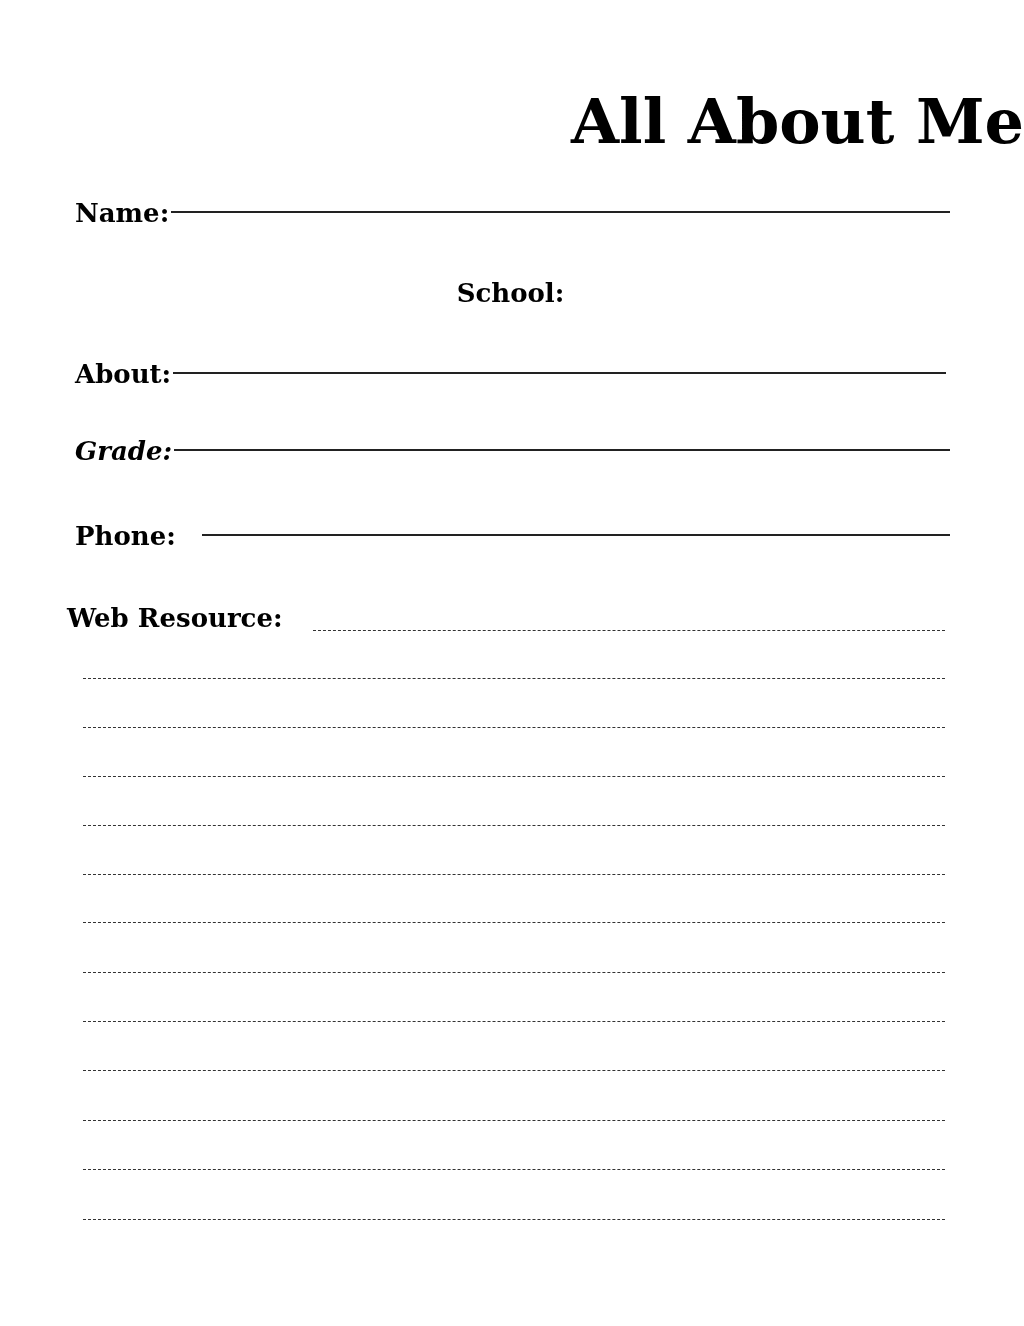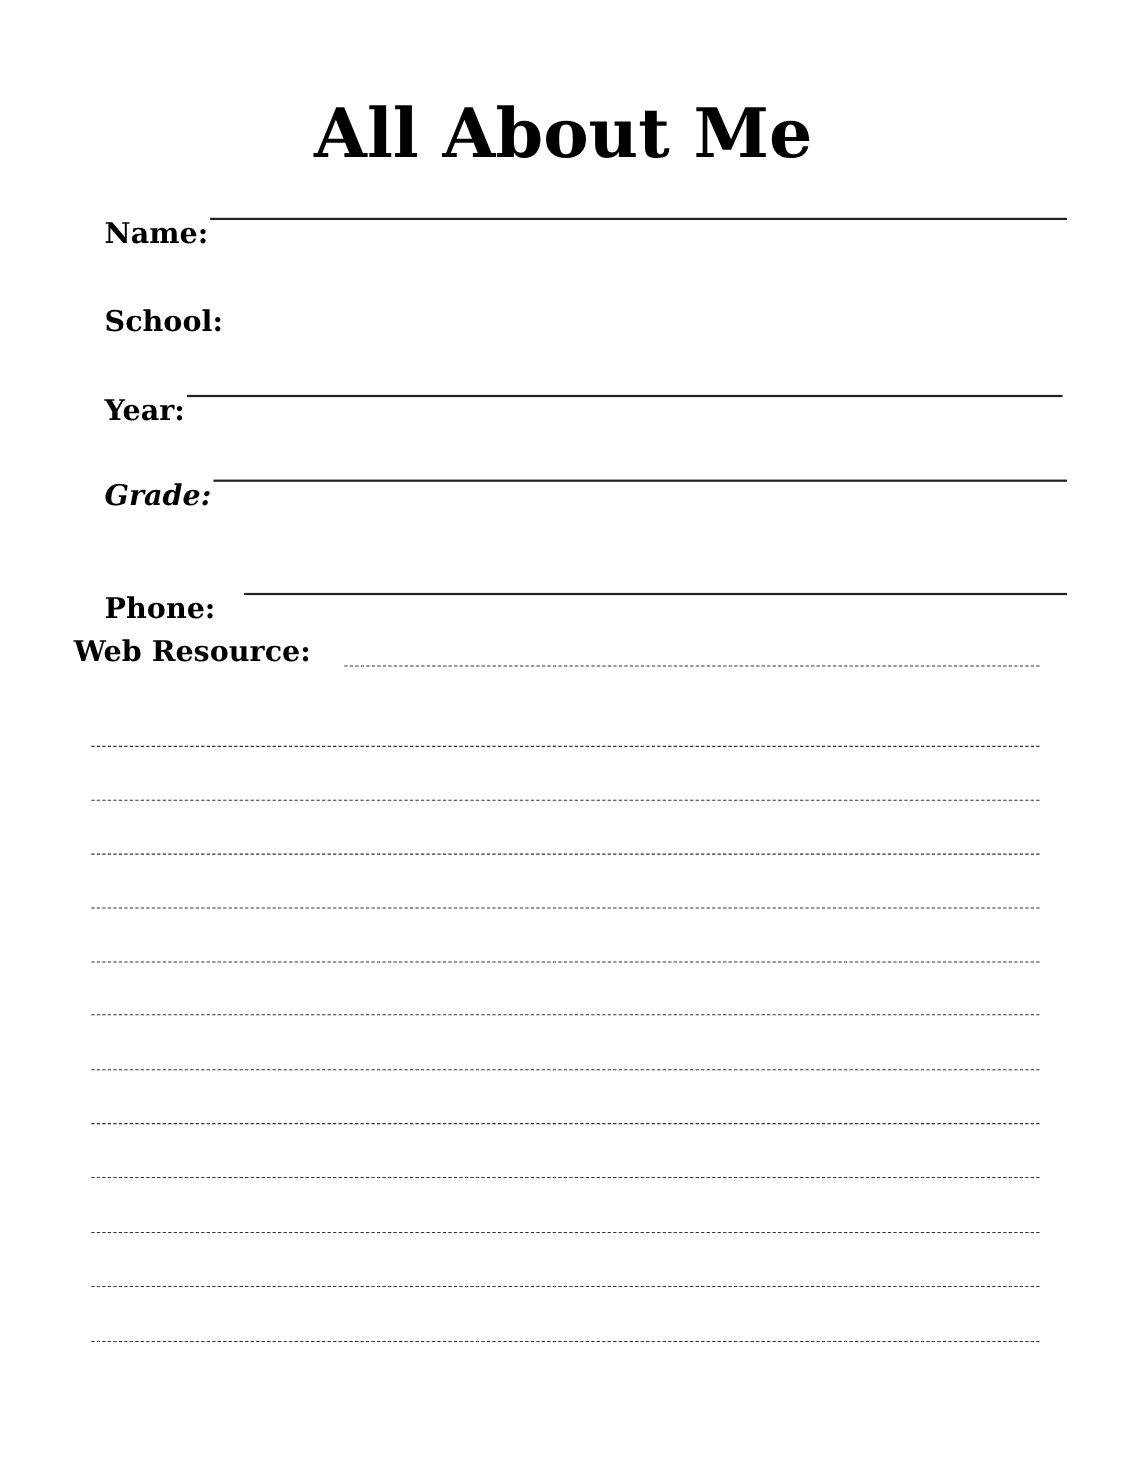--- a/index.html
+++ b/index.html
@@ -1,49 +1,49 @@
 <!DOCTYPE html>
 <html><head>
 <meta charset="utf-8">
 <style>
   html, body { margin: 0; padding: 0; background: #ffffff; }
   body { width: 1024px; height: 1326px; position: relative; overflow: hidden;
          font-family: "DejaVu Serif", "Liberation Serif", serif; color: #000; }
-  .title { position: absolute; left: 0; width: 1024px; top: 82px; text-align: center;
+  .title { position: absolute; left: 0; width: 1024px; top: 82px; text-align: right;
            font-size: 62px; font-weight: bold; letter-spacing: 0px; line-height: 80px; }
-  .field { position: absolute; left: 75px; display: flex; align-items: flex-start; margin-left: 20px; }
+  .field { position: absolute; left: 75px; display: flex; align-items: center; }
   .field .label { font-size: 26px; font-weight: bold; line-height: 30px; white-space: nowrap; }
   .field .line { flex: 1; border-bottom: 2px solid #222; height: 0; margin-bottom: 2px; margin-left: 2px; }
-  .web { position: absolute; left: 67px; top: 578px; width: 878px; display: flex; align-items: flex-end; gap: 28px; }
+  .web { position: absolute; left: 67px; top: 603px; width: 878px; display: flex; align-items: flex-end; gap: 28px; }
   .web .label { font-size: 26px; font-weight: bold; line-height: 30px; white-space: nowrap; }
   .web .dash { flex: 1; height: 0; border-bottom: 1px dashed #333; margin-bottom: 2px; margin-left: 2px; }
   .dline { position: absolute; left: 83px; width: 862px; height: 0; border-bottom: 1px dashed #333; }
 </style>
 </head>
 <body>
 
 <div class="title">All About Me</div>
 
 <div class="field" style="top:198px; width:875px;">
   <span class="label">Name:</span>
   <span class="line"></span>
 </div>
 <div class="field" style="top:278px; width:871px;flex-direction:column;">
   <span class="label">School:</span>
   <span class="line"></span>
 </div>
 <div class="field" style="top:359px; width:871px;">
-  <span class="label">Year:</span>
+  <span class="label">About:</span>
   <span class="line"></span>
 </div>
 <div class="field" style="top:436px; width:875px;font-style:italic;">
   <span class="label">Grade:</span>
   <span class="line"></span>
 </div>
-<div class="field" style="top:539px; width:875px;gap:24px;">
+<div class="field" style="top:521px; width:875px;gap:24px;">
   <span class="label">Phone:</span>
   <span class="line"></span>
 </div>
 
 <div class="web">
   <span class="label">Web Resource:</span>
   <span class="dash"></span>
 </div>
 
 <div class="dline" style="top:678px;"></div>

